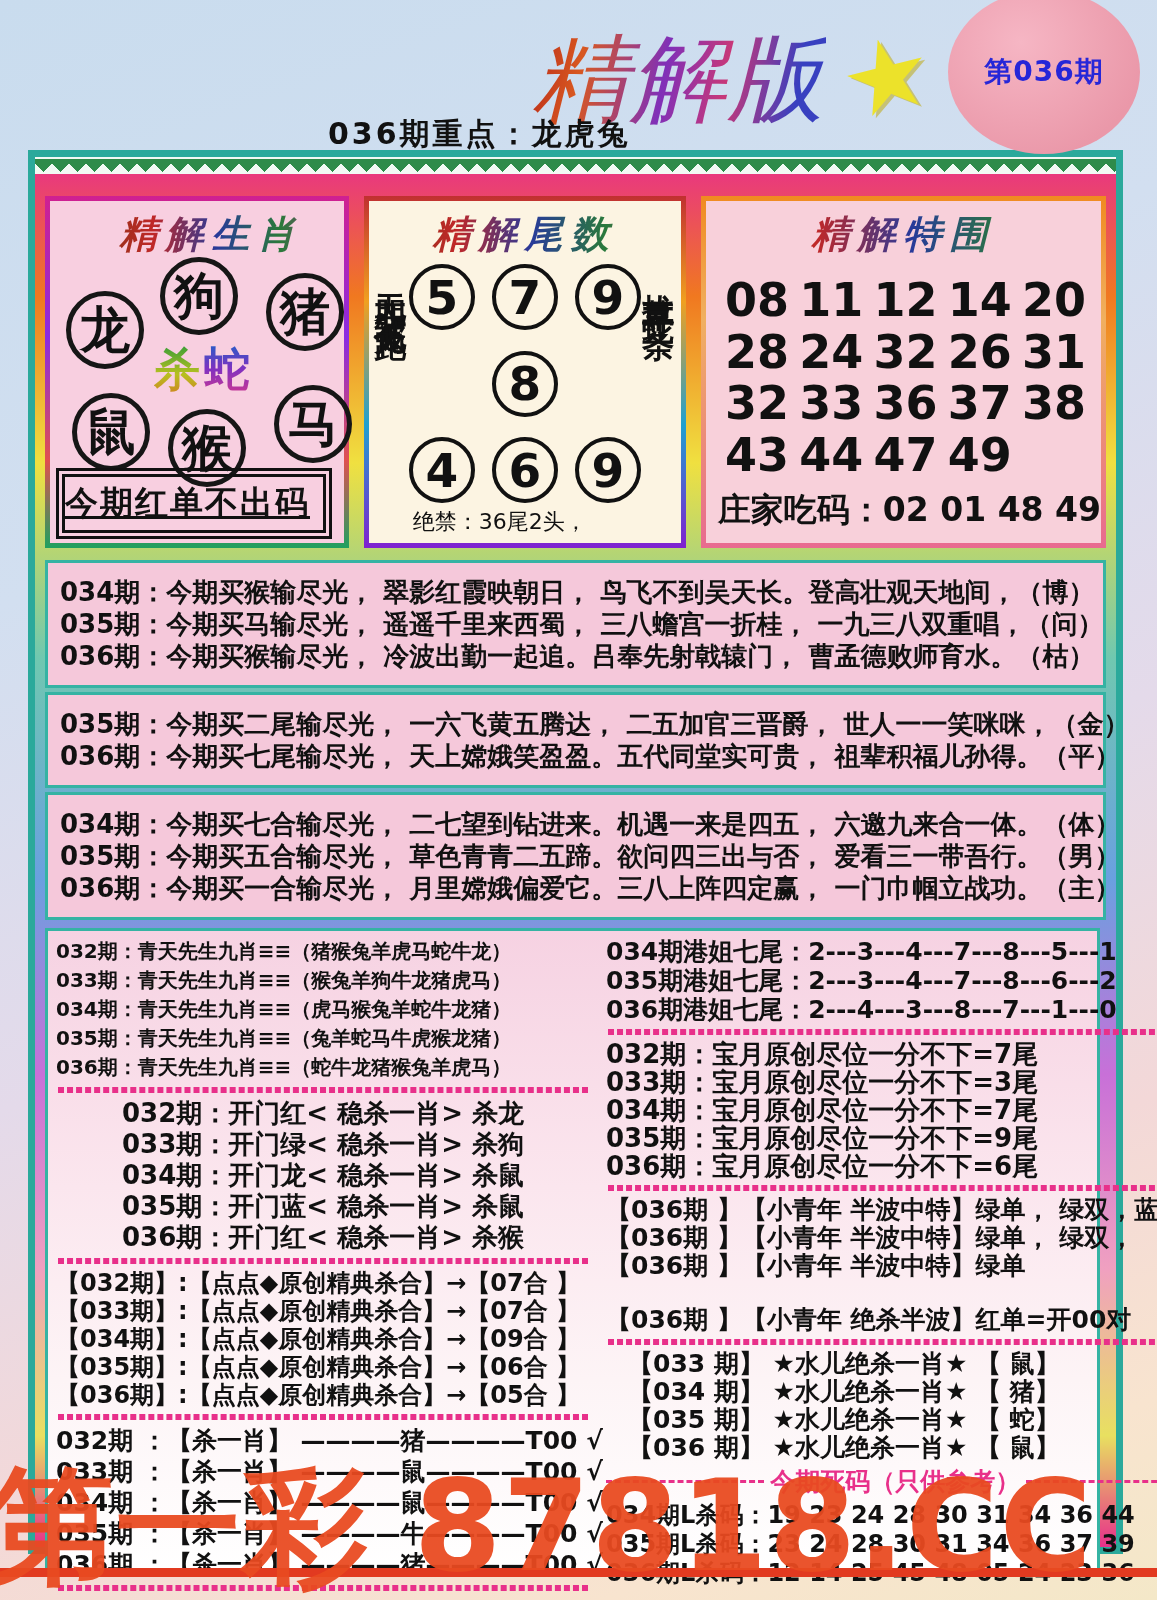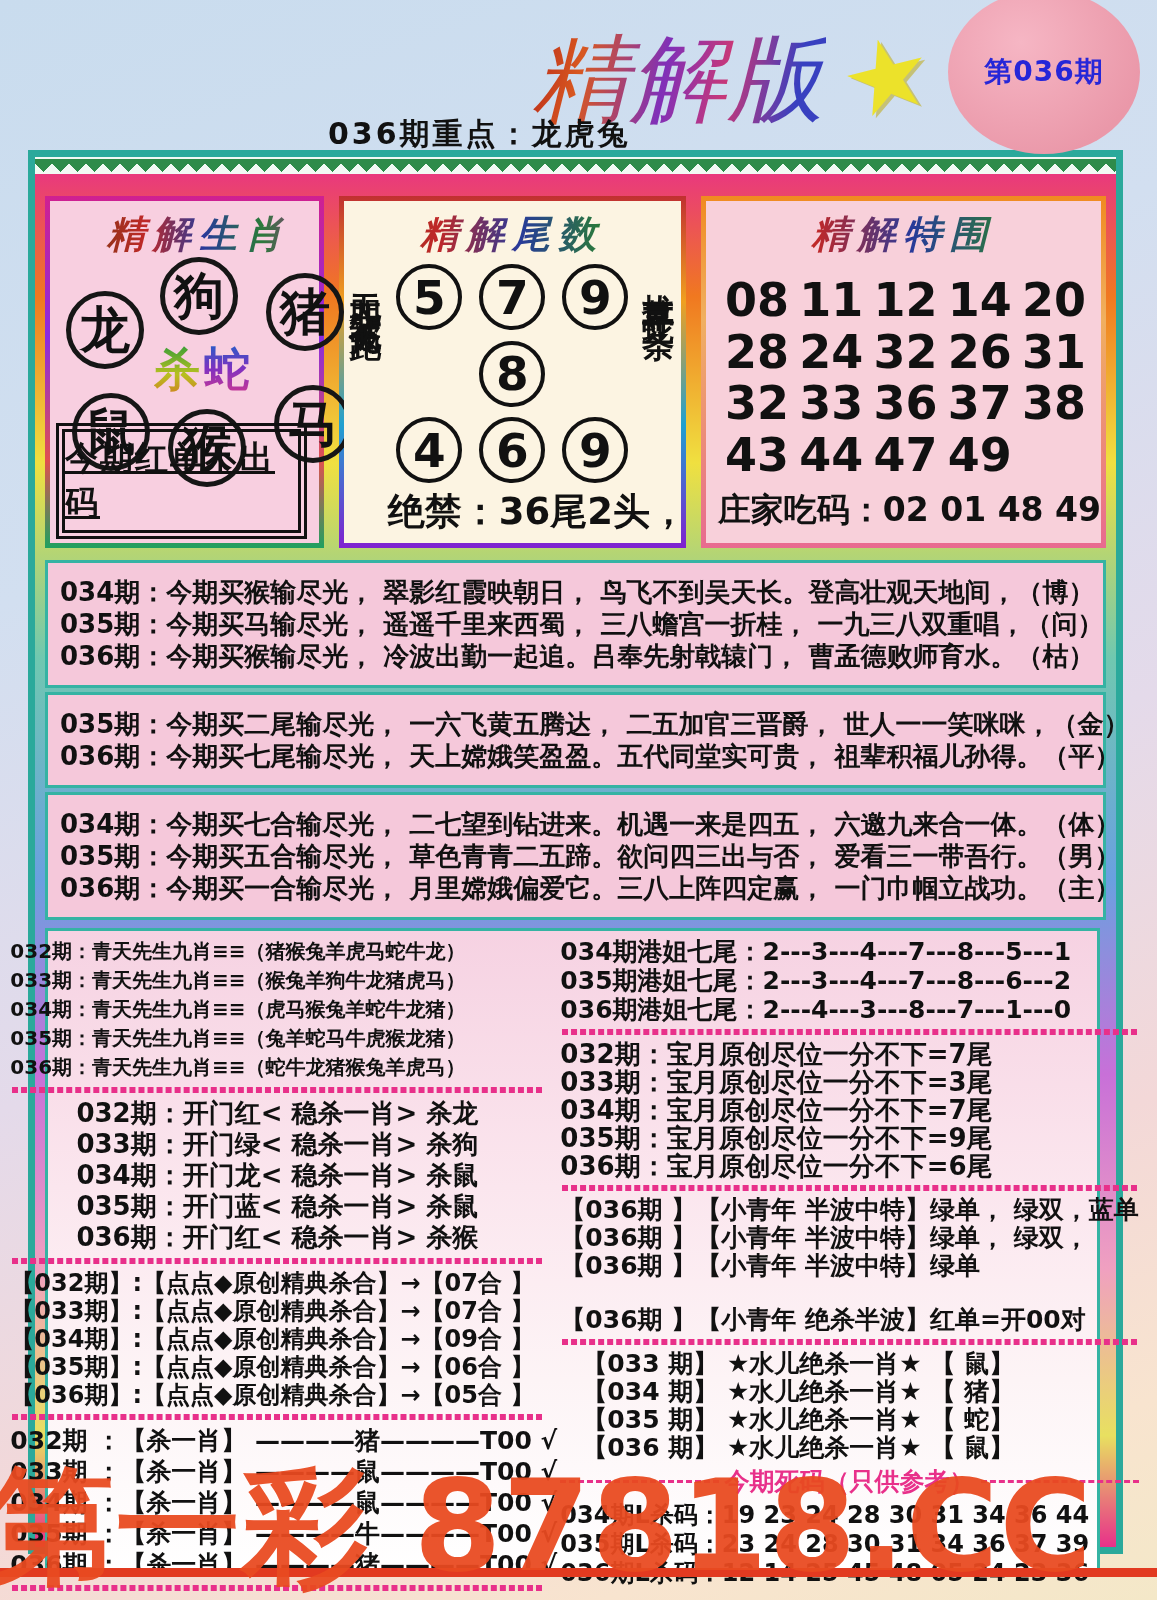--- a/index.html
+++ b/index.html
@@ -74,33 +74,33 @@
   }
   
   .tail-body { display:flex; flex:1; padding:2px 6px 0 6px; }
   .v-text { writing-mode:vertical-rl; text-orientation:upright; font-size:32px; font-weight:700;
     letter-spacing:6px; line-height:1; padding-top:6px; }
   .tail-center { flex:1; display:flex; flex-direction:column; justify-content:space-between; padding:2px 2px; }
   .trow { display:flex; justify-content:space-between; width:232px; margin:0 auto; }
   .trow.single { justify-content:center; }
   .ncircle { width:66px; height:66px; border:4px solid #111; border-radius:50%;
     display:flex; align-items:center; justify-content:center; font-size:47px; font-weight:700; }
-  .tail-note { font-size:37px; font-weight:700; padding:2px 16px 6px 44px; white-space:nowrap; }
+  .tail-note { font-size:22px; font-weight:400; padding:2px 16px 6px 44px; white-space:nowrap; }
   
   .num-grid { display:grid; grid-template-columns:repeat(5,1fr); padding:16px 10px 0 14px; row-gap:2px; }
   .num-grid span { font-size:46px; font-weight:700; line-height:1.08; text-align:center; }
   .special-note { margin-top:auto; font-size:33px; font-weight:700; padding:0 0 10px 12px; white-space:nowrap; }
 
   
   .stanza { margin:4px 10px; border:3px solid #35b3a3; background:#f5c8da; padding:13px 12px; }
   .stanza .line { font-size:26px; font-weight:700; line-height:32px; white-space:nowrap; }
 
   
   .columns { margin:8px 16px 0 10px; border:3px solid #35b3a3; height:646px; display:flex;
-    background:linear-gradient(180deg,#f6d2e2 0%,#fbe6ee 40%,#fdf4f6 70%,#ffffff 100%);justify-content:center; }
+    background:linear-gradient(180deg,#f6d2e2 0%,#fbe6ee 40%,#fdf4f6 70%,#ffffff 100%); }
   .col-left { width:546px; padding:6px 4px 0 8px; }
   .col-div { width:4px; background:#2ba99b; }
   .col-right { flex:1; padding:6px 4px 0 12px; }
   .sep { height:4px; border-top:3px dashed #e8308a; border-bottom:3px dashed #e8308a; margin:5px 2px; }
   .nine .line { font-size:20px; font-weight:600; line-height:29px; white-space:nowrap; }
   .kaimen .line { font-size:26px; font-weight:600; line-height:31px; text-align:center; white-space:nowrap; }
   .diandian .line { font-size:24px; font-weight:700; line-height:28px; white-space:nowrap; }
   .shaxiao .line { font-size:25px; font-weight:600; line-height:31px; white-space:nowrap; }
   .gangjie .line { font-size:25px; font-weight:600; line-height:29px; white-space:nowrap; }
   .baoyue .line { font-size:26px; font-weight:600; line-height:28px; white-space:nowrap; }

